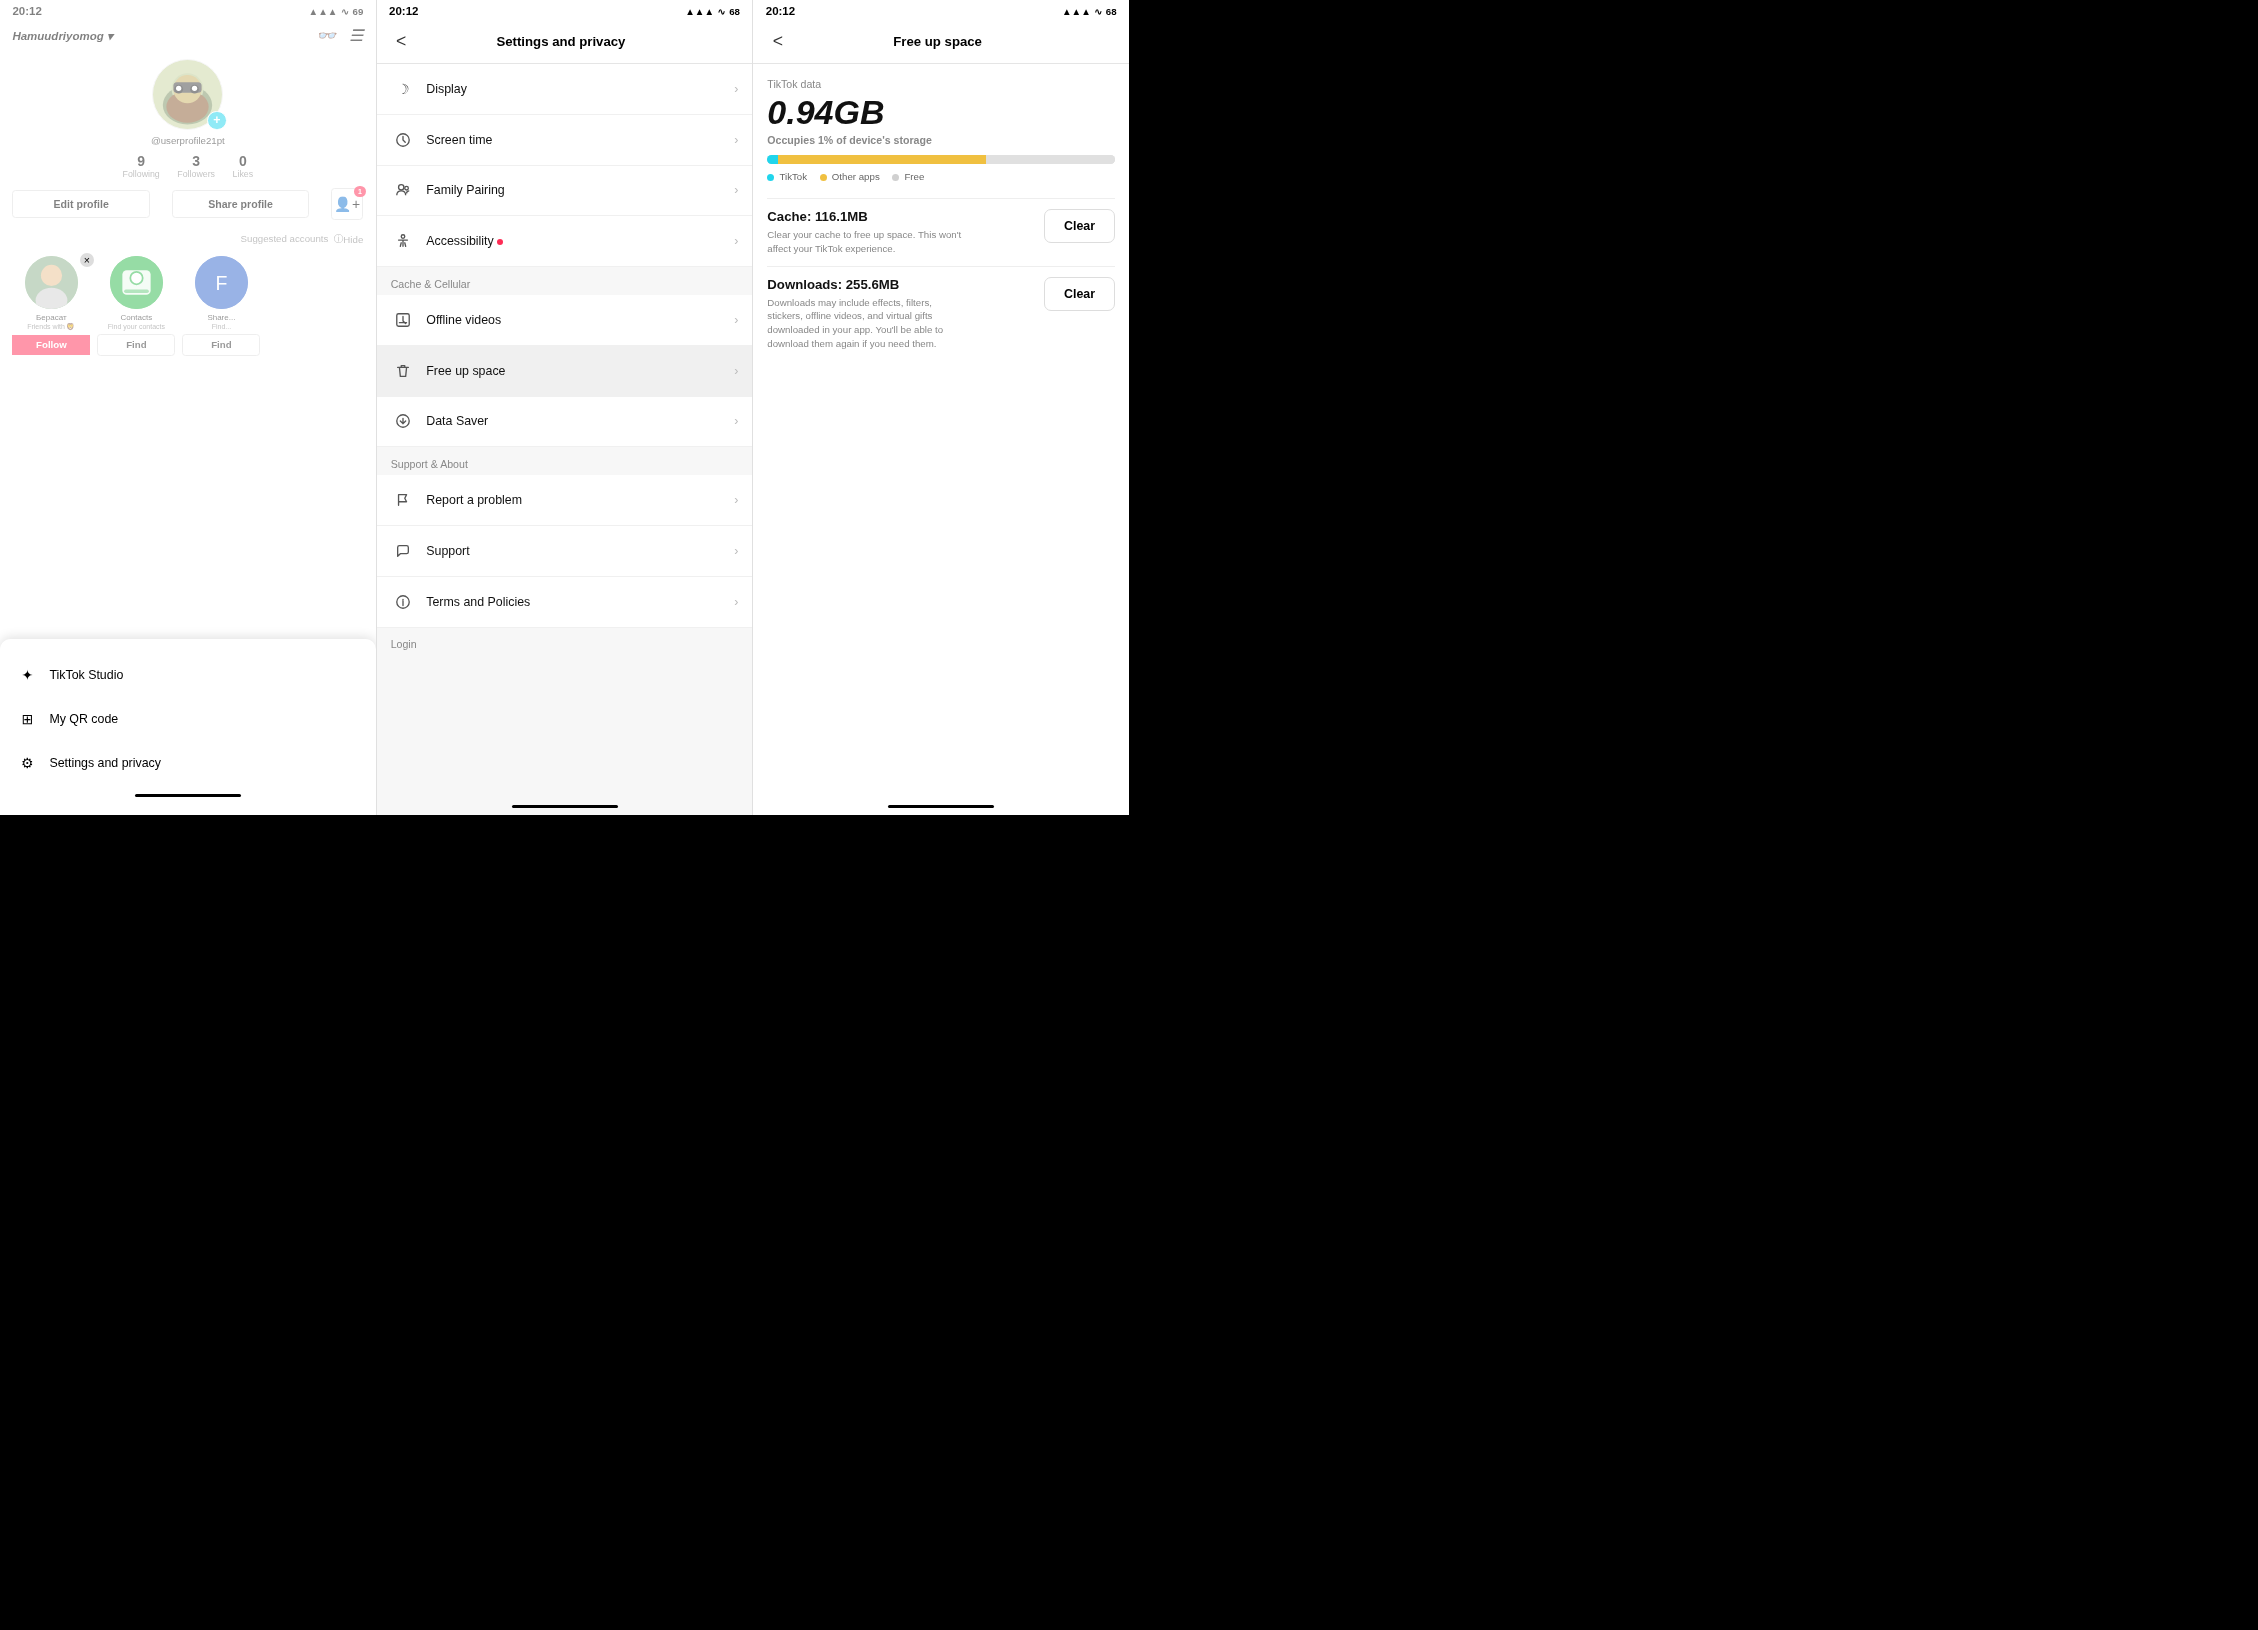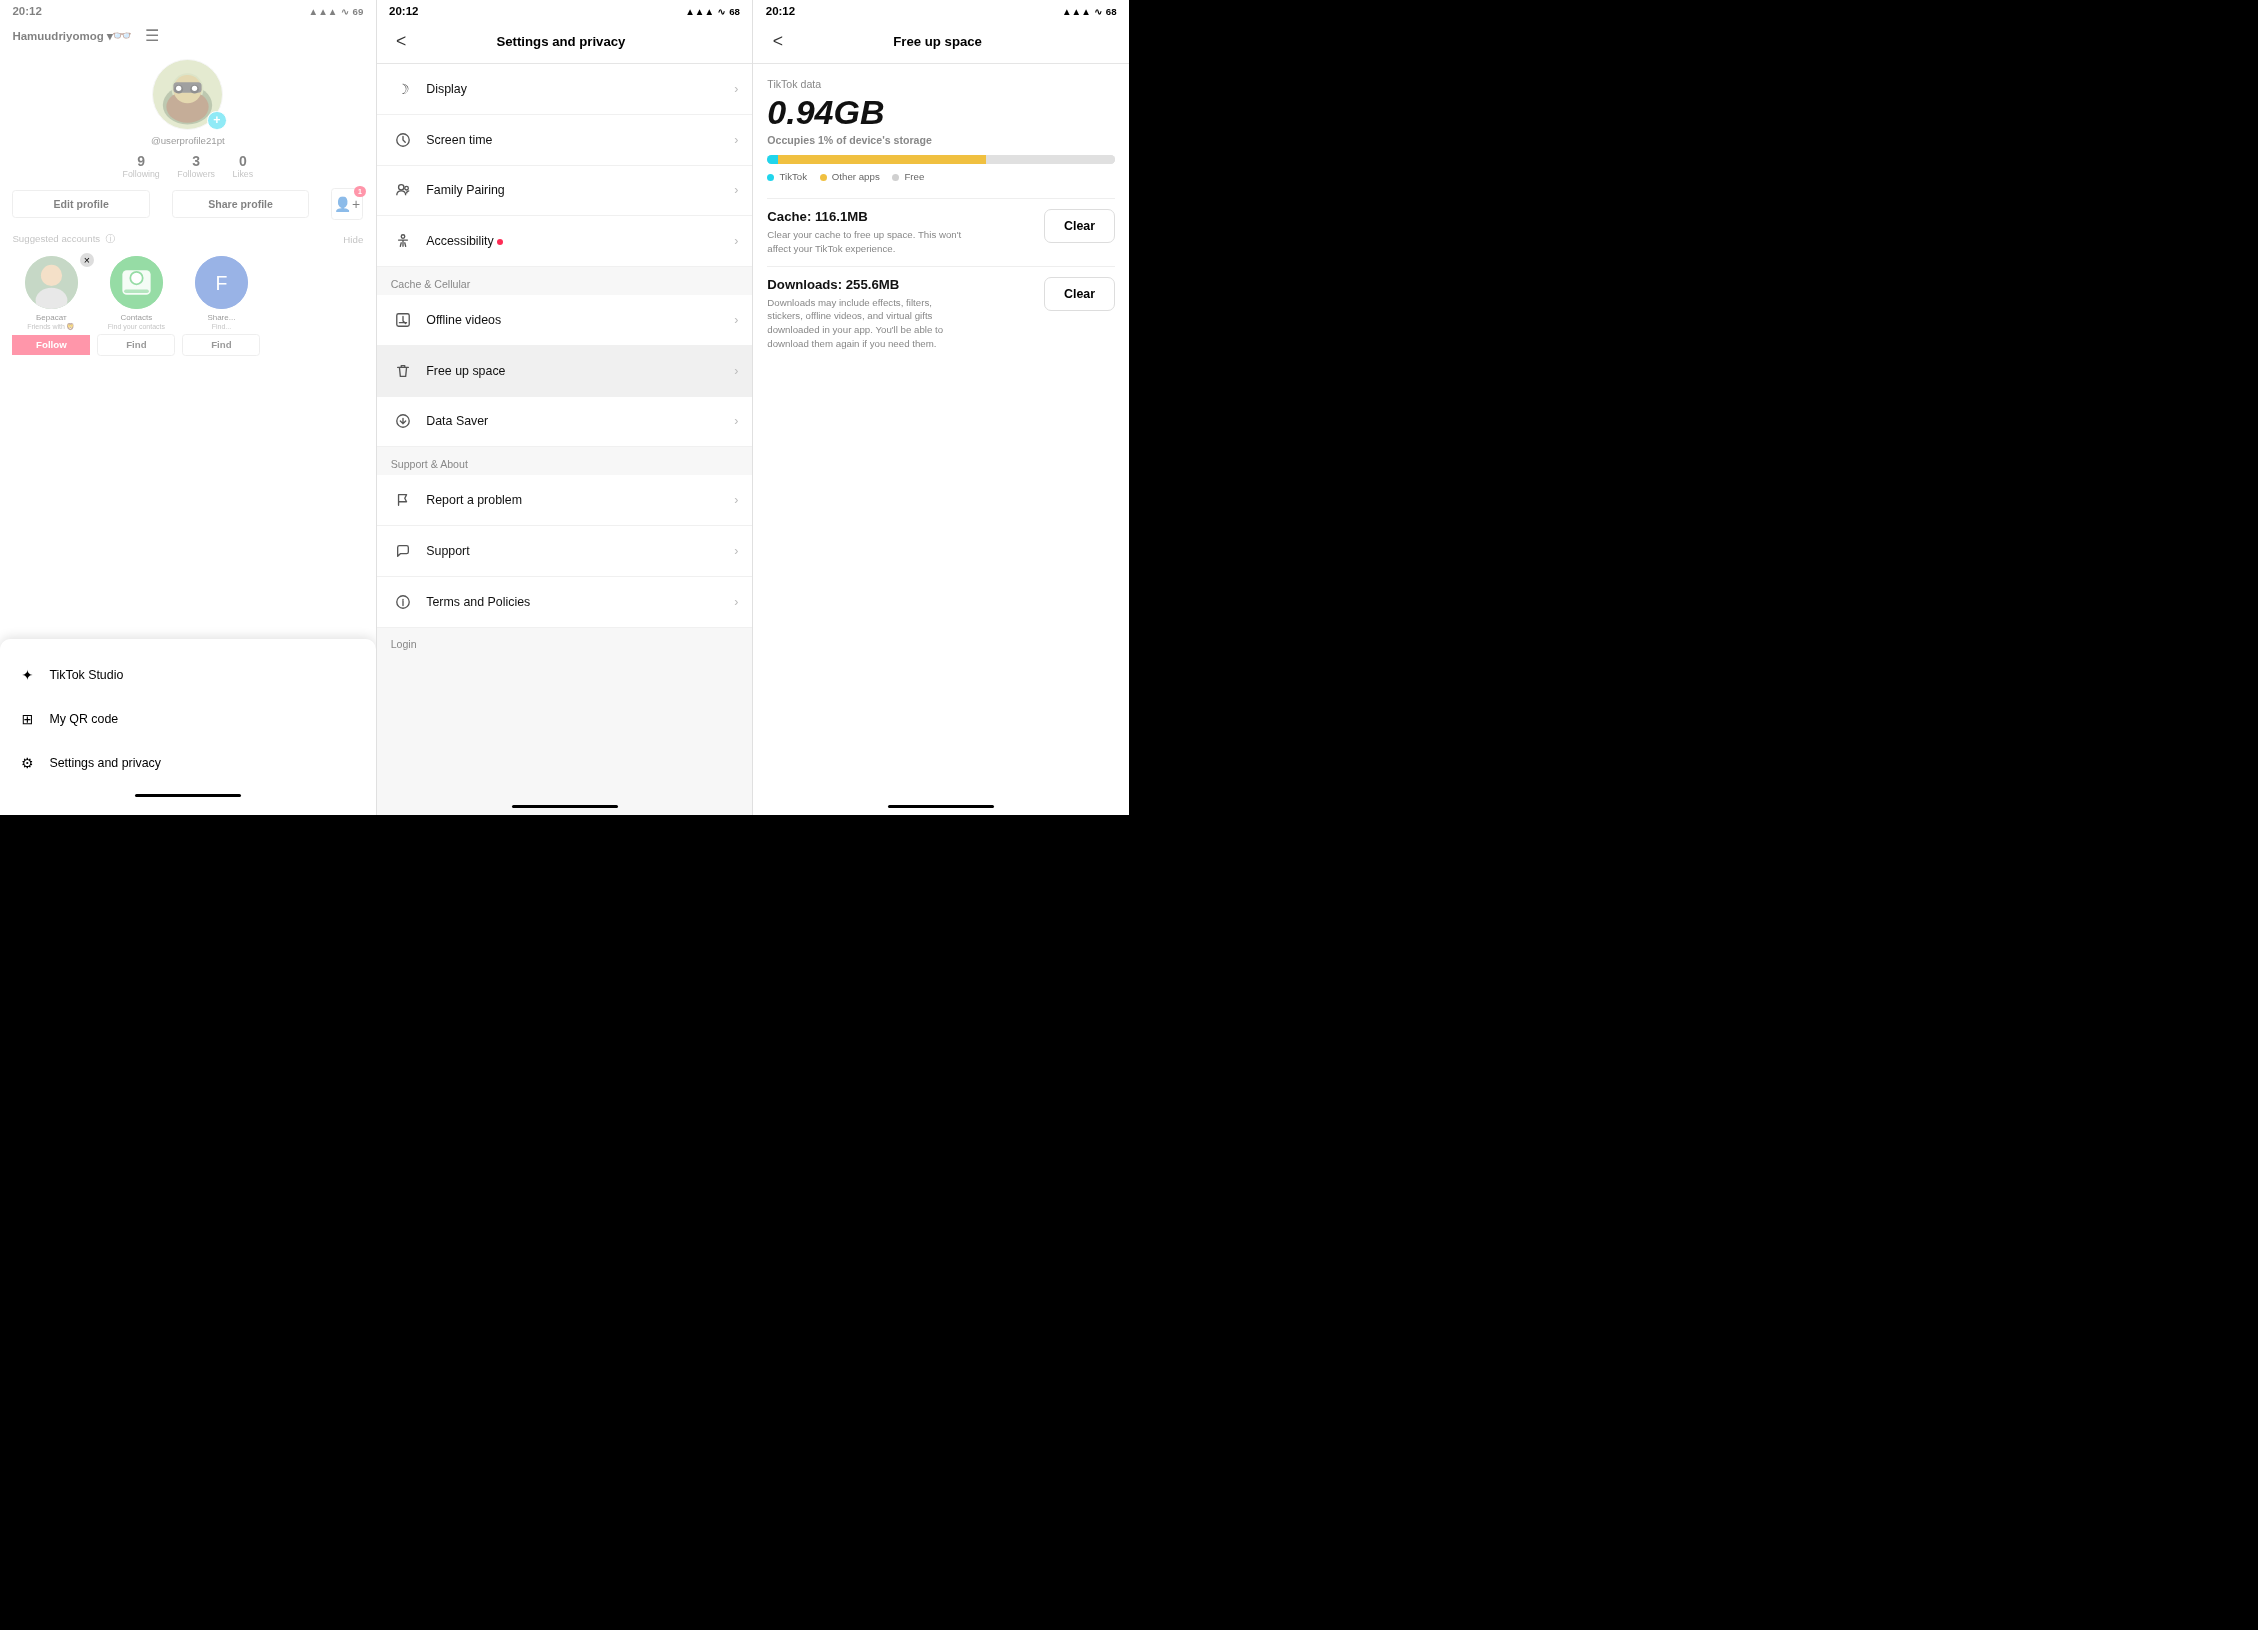--- a/index.html
+++ b/index.html
@@ -34,22 +34,24 @@
       font-size: 10.6px;
       font-weight: 600;
     }
 
     .status-bar .time { font-size: 11.5px; font-weight: 700; }
     .status-icons { display: flex; align-items: center; gap: 3.5px; font-size: 9.7px; }
 
     
     .profile-header {
       display: flex;
+      justify-content: space-between;
       align-items: center;
       padding: 5.3px 12.4px;
+      font-style: italic;
     }
     .profile-username { font-size: 11.5px; font-weight: 600; }
     .profile-icons { display: flex; gap: 12.4px; align-items: center; }
 
     .avatar-container {
       display: flex;
       justify-content: center;
       margin: 8.8px 0 5.3px;
       position: relative;
     }
@@ -139,21 +141,21 @@
       height: 11.5px;
       border-radius: 50%;
       display: flex;
       align-items: center;
       justify-content: center;
       font-weight: 700;
     }
 
     .suggested-header {
       display: flex;
-      justify-content: space-between;
+      justify-content: flex-end;
       padding: 3.5px 12.4px;
       font-size: 9.7px;
       color: #888;
       align-items: center;
     }
 
     .suggested-scroll {
       display: flex;
       gap: 7px;
       padding: 7px 12.4px;

